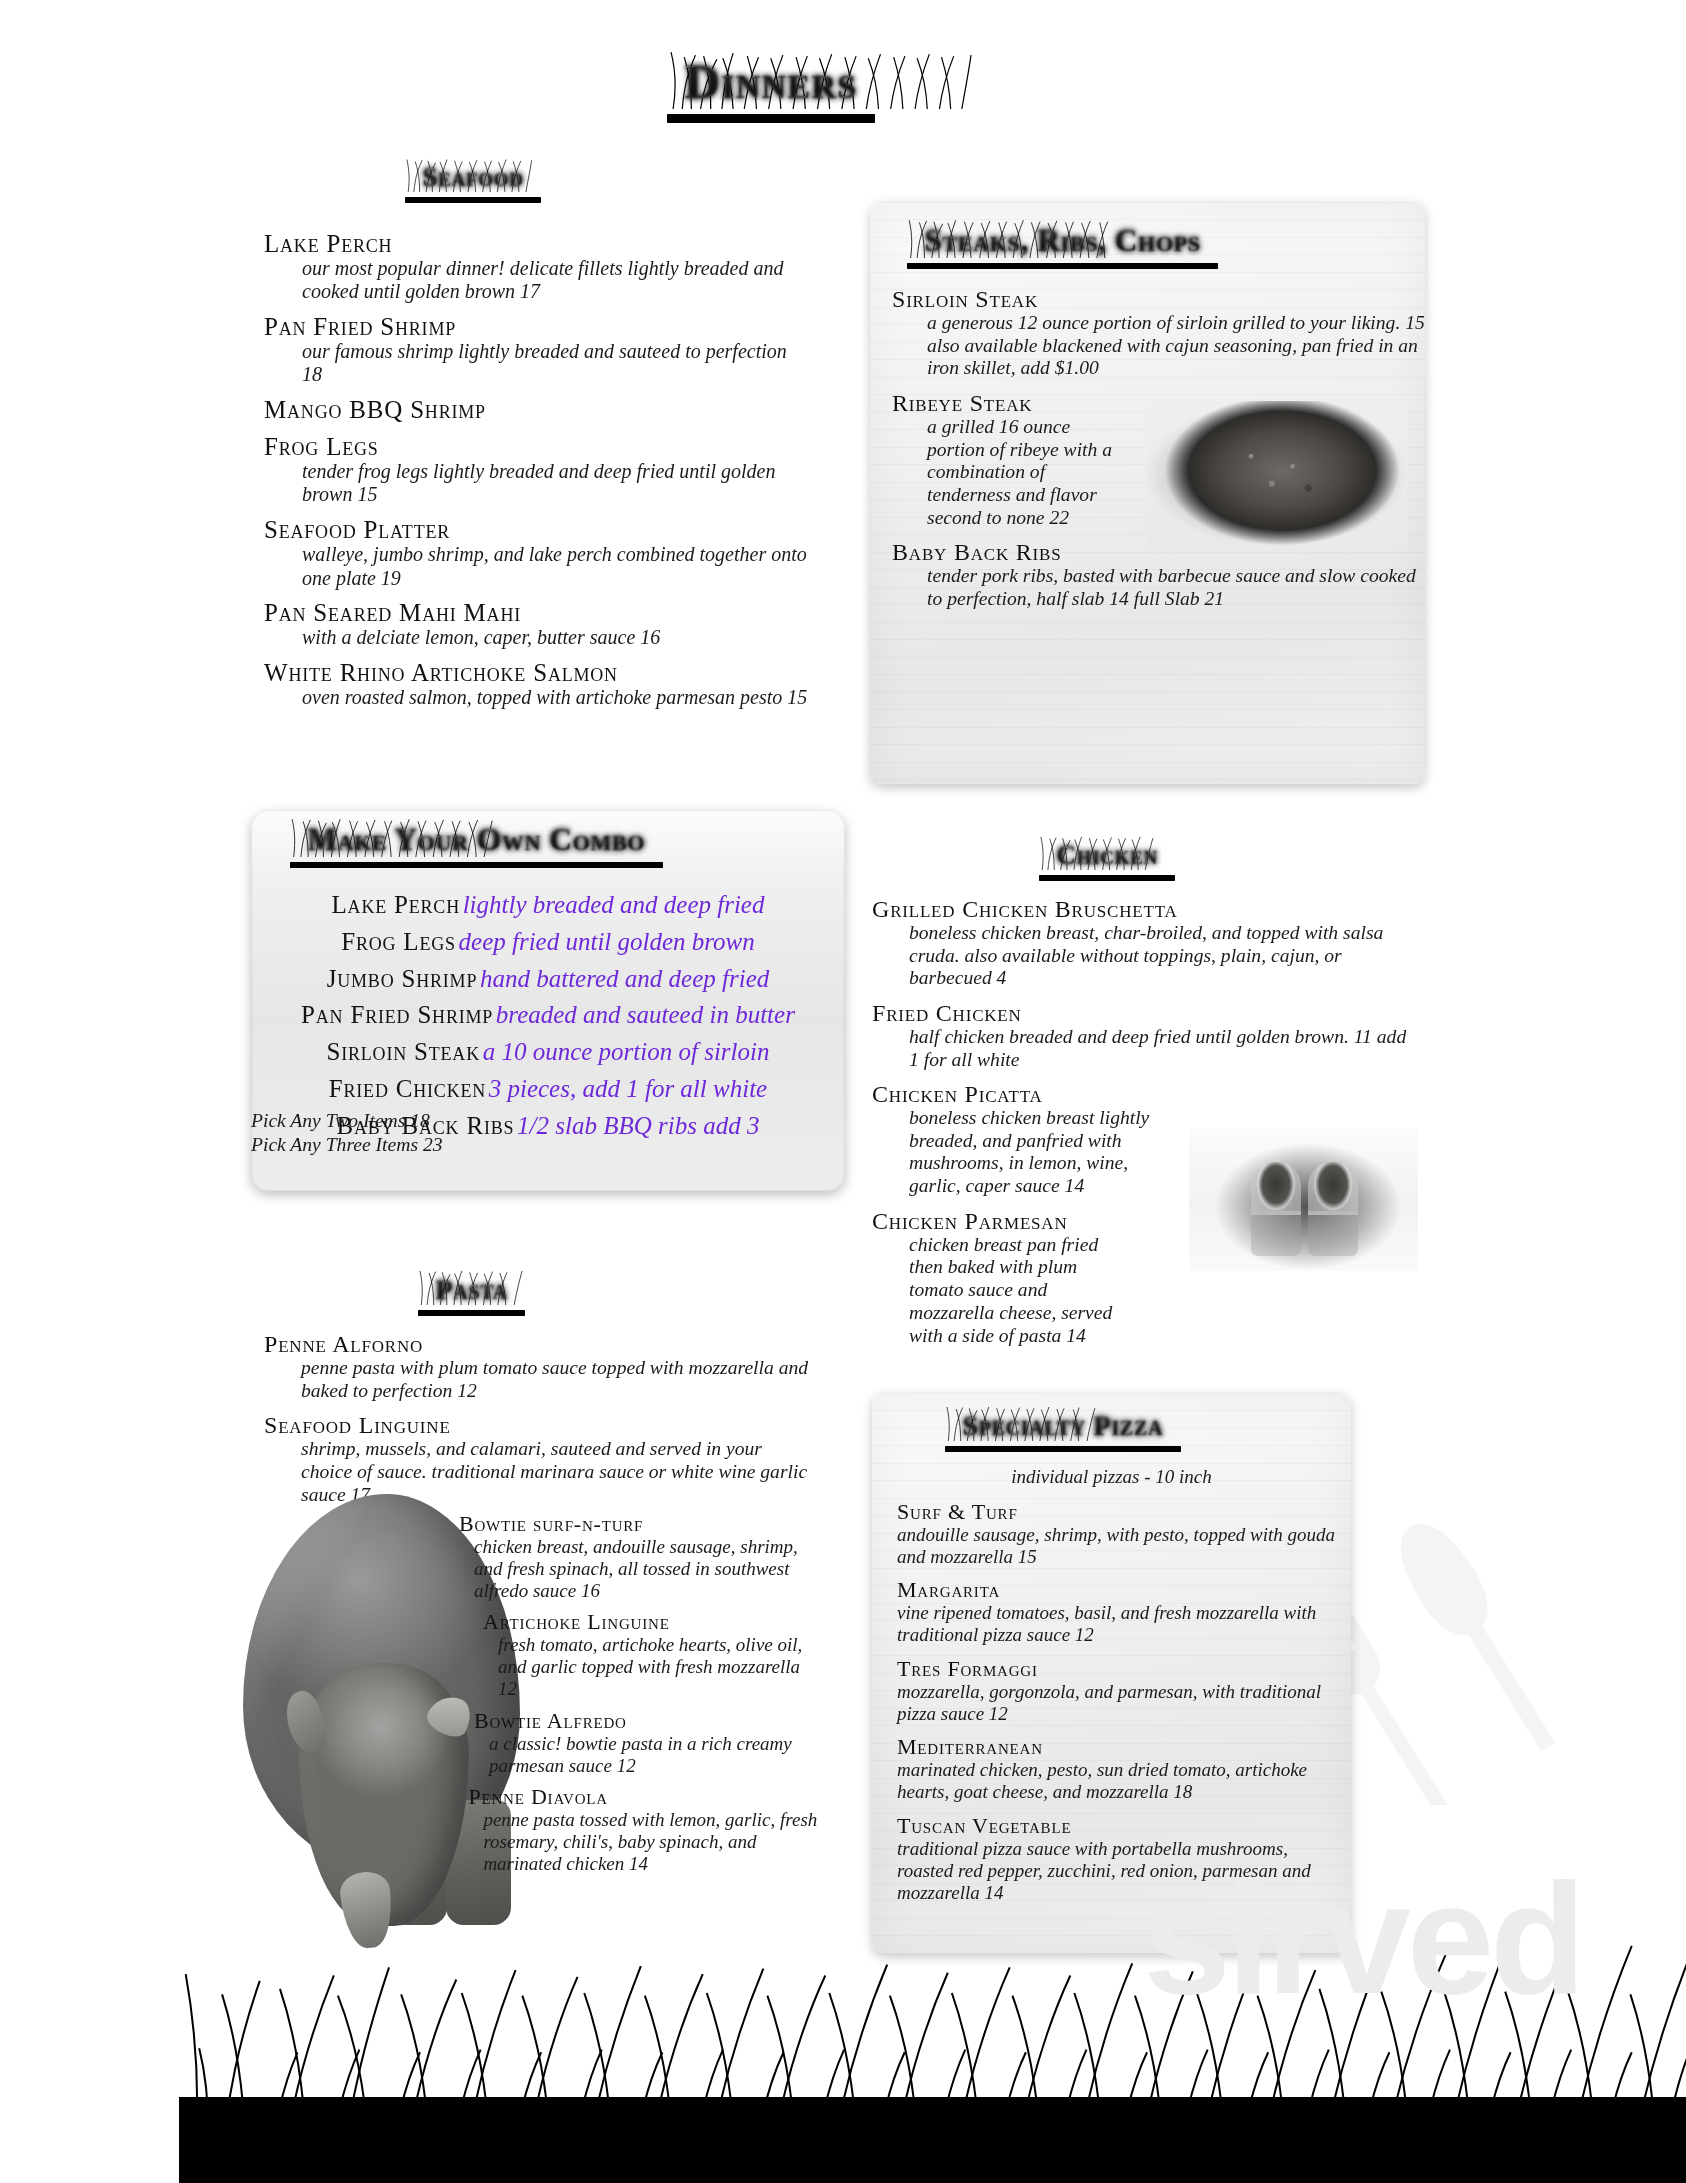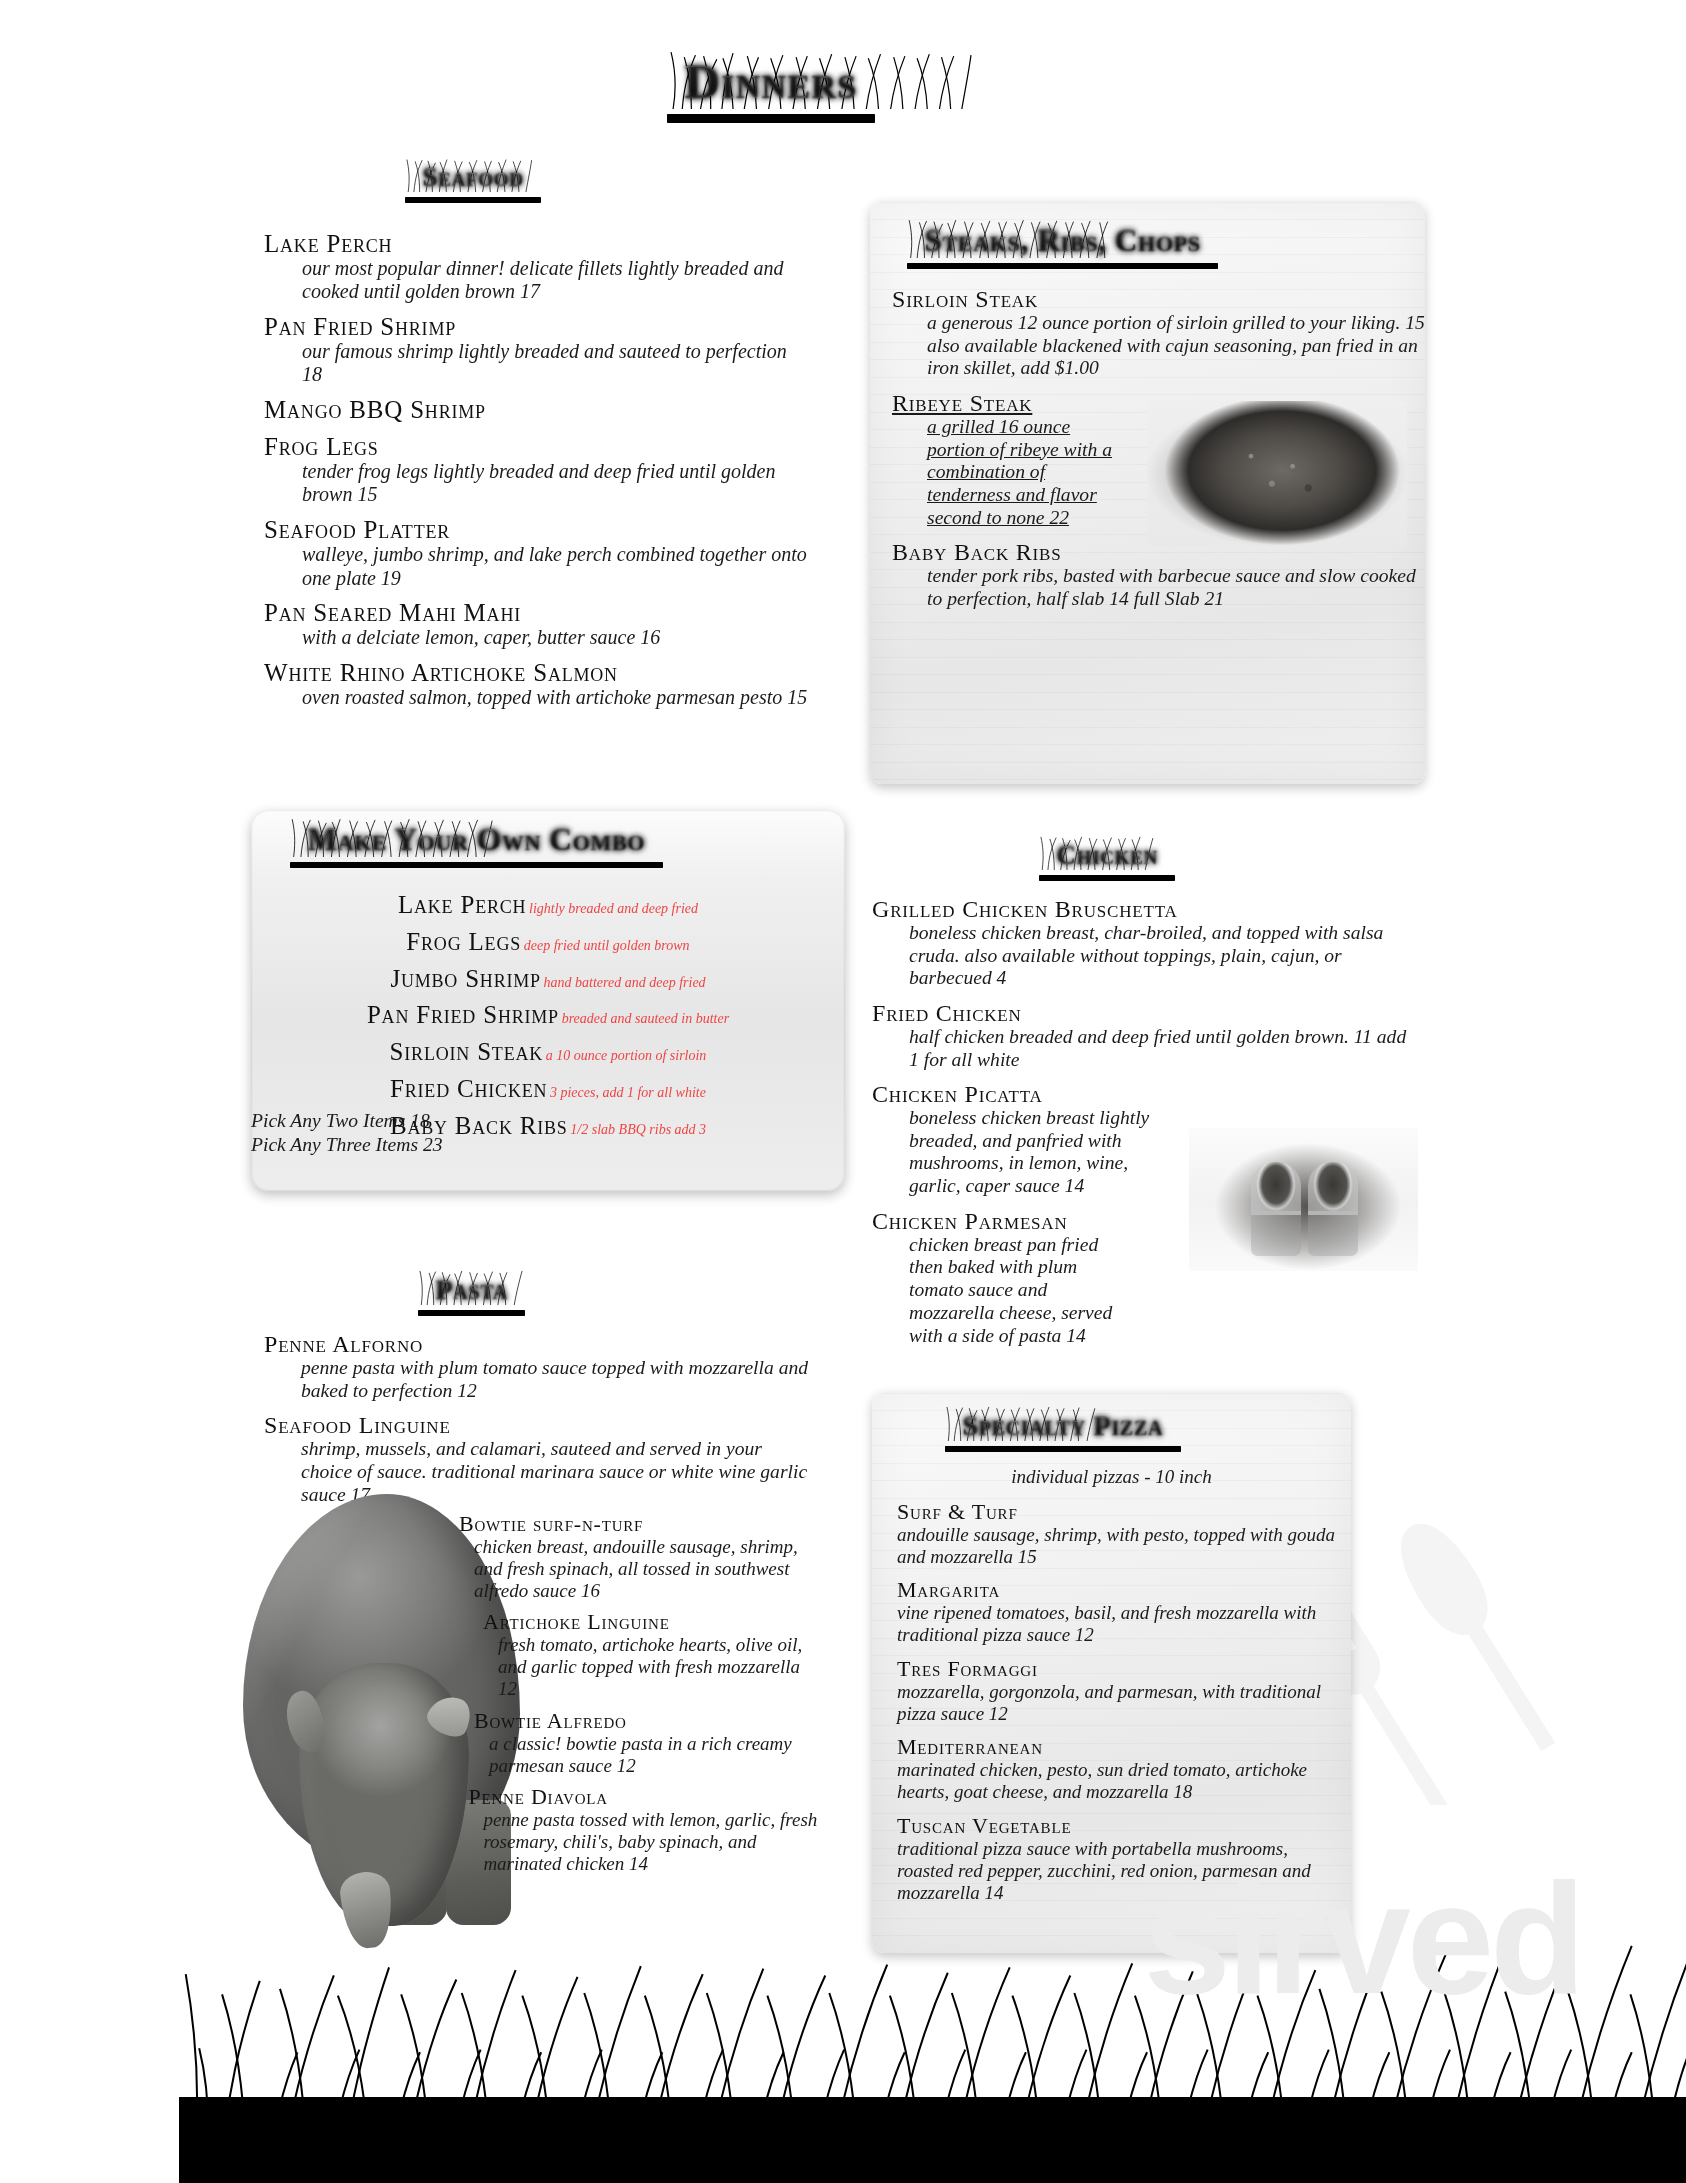--- a/index.html
+++ b/index.html
@@ -94,21 +94,21 @@
     border-radius:17.5px;
     background:linear-gradient(180deg,#fcfcfc 0%,#f0f0f0 18%,#e6e6e6 55%,#ededed 100%);
     box-shadow:0 4px 12px rgba(0,0,0,.25), inset 0 0 0 1.3px rgba(0,0,0,.06);
   }
   #combo-head { position:absolute; left:290px; top:822px; }
   #combo-list { position:absolute; left:251px; top:891px; width:594px; text-align:center; }
   .combo-row { margin-bottom:8.8px; white-space:nowrap; }
   .combo-row .cname {
     font-variant:small-caps; letter-spacing:0.8px; font-size:25px; color:#111;
   }
-  .combo-row .cdesc { font-style:italic; font-size:14px; color:#ef4444; }
+  .combo-row .cdesc { font-style:italic; font-size:25px; color:#6d28d9; }
   #combo-prices { position:absolute; left:251px; top:1109px; width:594px; text-align:left; }
   #combo-prices div { font-style:italic; font-size:19.6px; line-height:1.25; color:#1b1b1b; }
 
   
   #chicken-head { position:absolute; left:1039px; top:840px; }
   #chicken-list { position:absolute; left:872px; top:897px; width:546px; }
   #chicken-list .iname { font-size:24px; }
   #chicken-list .idesc { font-size:19.6px; padding-left:37px; }
   #wine-photo {
     position:absolute; left:1189px; top:1128px; width:229px; height:143px;
@@ -374,21 +374,21 @@
       <span class="ttl">Steaks, Ribs, Chops</span>
     </span>
     <span class="rule"></span>
   </div>
 
   <div id="steaks-list">
     <div class="item">
       <div class="iname">Sirloin Steak</div>
       <div class="idesc">a generous 12 ounce portion of sirloin grilled to your liking.  15  also available blackened with cajun seasoning, pan fried in an iron skillet, add $1.00</div>
     </div>
-    <div class="item" style="width:351px;text-decoration:underline;">
+    <div class="item" style="width:351px;">
       <div class="iname">Ribeye Steak</div>
       <div class="idesc" style="width:223px;">a grilled 16 ounce portion of ribeye  with a combination of tenderness and flavor second to none 22</div>
     </div>
     <div class="item">
       <div class="iname">Baby Back Ribs</div>
       <div class="idesc">tender pork ribs, basted with barbecue sauce and slow cooked to perfection, half slab 14 full Slab  21</div>
     </div>
   </div>
 
   <div id="combo-card"></div>

